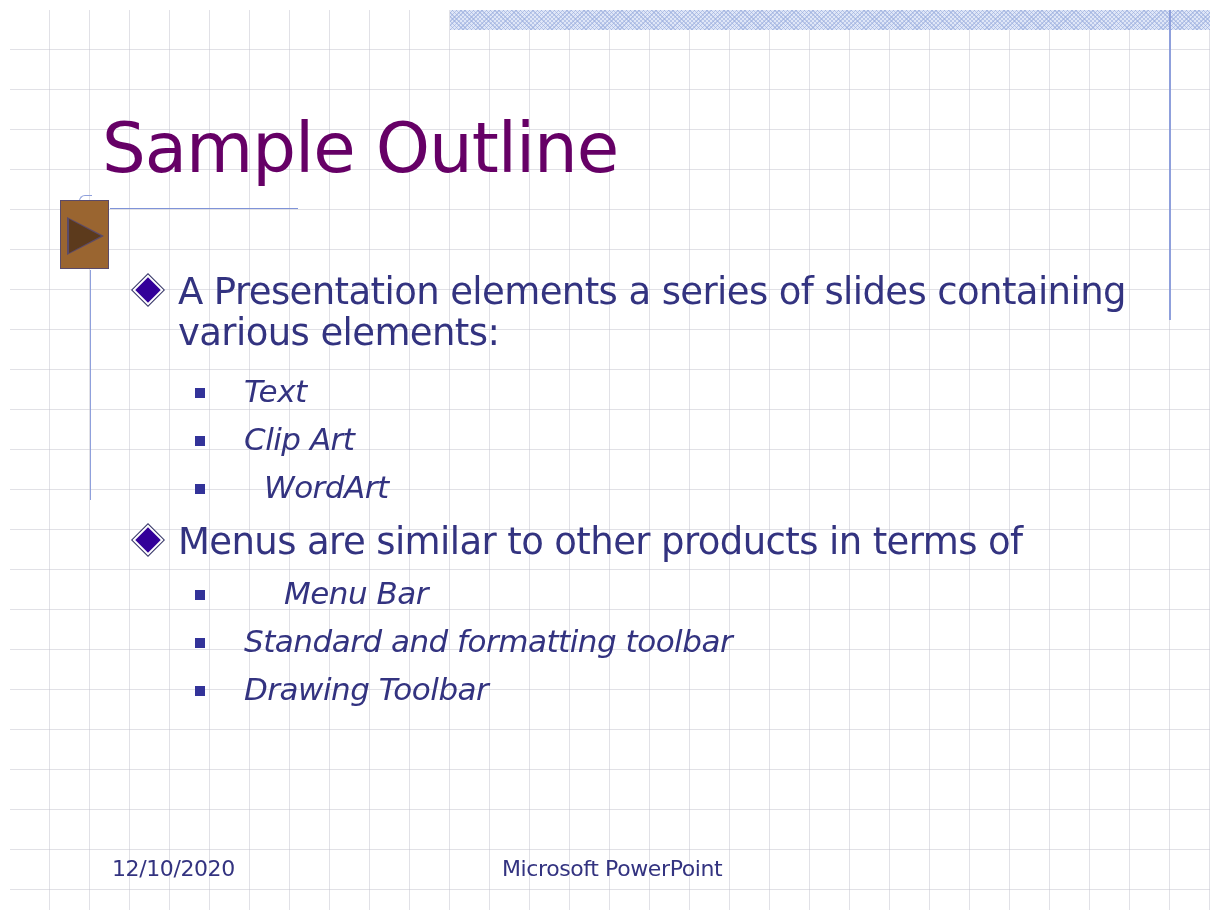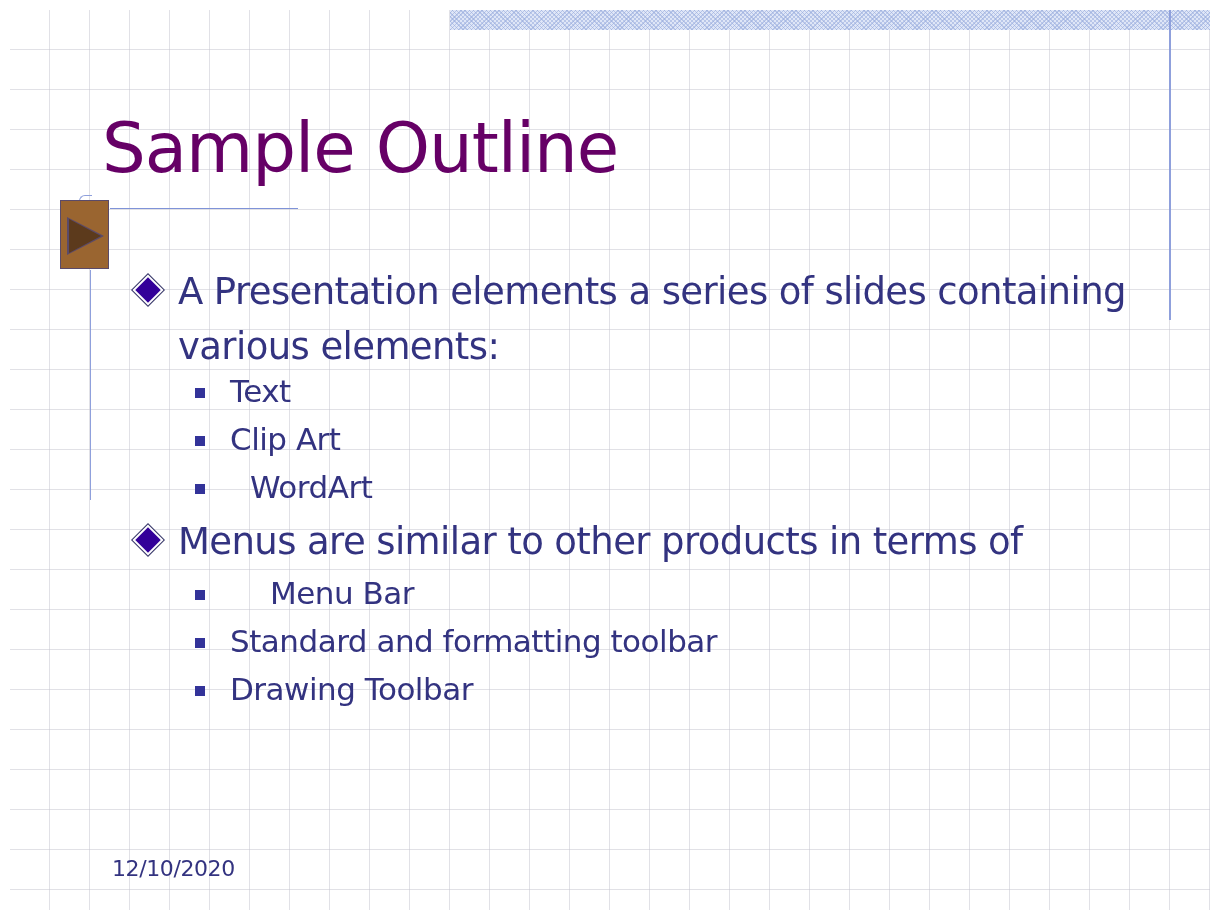--- a/index.html
+++ b/index.html
@@ -22,21 +22,21 @@
   .vline-left { position:absolute; left:90px; top:270px; width:1px; height:230px; background:#8fa0dc; }
   .hook { position:absolute; left:79px; top:195px; width:12px; height:8px; border:1px solid #8fa0dc; border-bottom:none; border-right:none; border-radius:6px 0 0 0; }
   .play-box { position:absolute; left:60px; top:200px; width:49px; height:69px; background:#9a6530; border:1px solid #5a4a6a; box-sizing:border-box; }
   .play-tri { position:absolute; left:6px; top:16px; width:0; height:0;
     border-top:19px solid transparent; border-bottom:19px solid transparent; border-left:37px solid #5a4a6a; }
   .play-tri-inner { position:absolute; left:-35px; top:-17px; width:0; height:0;
     border-top:17px solid transparent; border-bottom:17px solid transparent; border-left:32px solid #5c3a1c; }
   .title { position:absolute; left:102px; top:108px; font-size:69px; color:#660066; white-space:nowrap; letter-spacing:-1px; font-family:"DejaVu Sans", sans-serif; }
   .body { position:absolute; left:0; top:0; }
   .l1 { position:absolute; left:178px; font-size:37px; color:#333380; white-space:nowrap; letter-spacing:-0.6px; line-height:48px; }
-  .l2 { position:absolute; left:230px; font-size:31px; color:#333380; white-space:nowrap; letter-spacing:-0.5px; line-height:40px; }
+  .l2 { position:absolute; left:244px; font-size:31px; color:#333380; white-space:nowrap; letter-spacing:-0.5px; line-height:40px;font-style:italic; }
   .diamond { position:absolute; width:18px; height:18px; transform:rotate(45deg); background:#330099;
     box-shadow: 0 0 0 2px #ffffff, 0 0 0 3px #333366; }
   .square { position:absolute; width:10px; height:10px; background:#333399; }
   .footer { position:absolute; top:856px; font-size:22px; color:#333380; white-space:nowrap; letter-spacing:-0.4px; }
 </style>
 </head>
 <body>
 
 <div class="slide">
   <div class="grid"></div>
@@ -51,21 +51,21 @@
       <div class="play-tri-inner"></div>
     </div>
   </div>
 
   <div class="title">Sample Outline</div>
 
   <div class="body">
 
     <div class="diamond" style="left:139px; top:281px;"></div>
     <div class="l1" style="top:268px;">A Presentation elements a series of slides containing</div>
-    <div class="l1" style="top:323px;text-align:right;">various elements:</div>
+    <div class="l1" style="top:309px;text-align:right;">various elements:</div>
 
     <div class="square" style="left:195px; top:388px;"></div>
     <div class="l2" style="top:371px;">Text</div>
 
     <div class="square" style="left:195px; top:436px;"></div>
     <div class="l2" style="top:419px;">Clip Art</div>
 
     <div class="square" style="left:195px; top:484px;"></div>
     <div class="l2" style="top:467px;margin-left:20px;">WordArt</div>
 
@@ -76,13 +76,14 @@
     <div class="l2" style="top:573px;margin-left:40px;">Menu Bar</div>
 
     <div class="square" style="left:195px; top:638px;"></div>
     <div class="l2" style="top:621px;">Standard and formatting toolbar</div>
 
     <div class="square" style="left:195px; top:686px;"></div>
     <div class="l2" style="top:669px;">Drawing Toolbar</div>
   </div>
 
   <div class="footer" style="left:112px;">12/10/2020</div>
+  <div class="footer" style="left:502px;">Microsoft PowerPoint</div>
 </div>
 
 </body></html>

